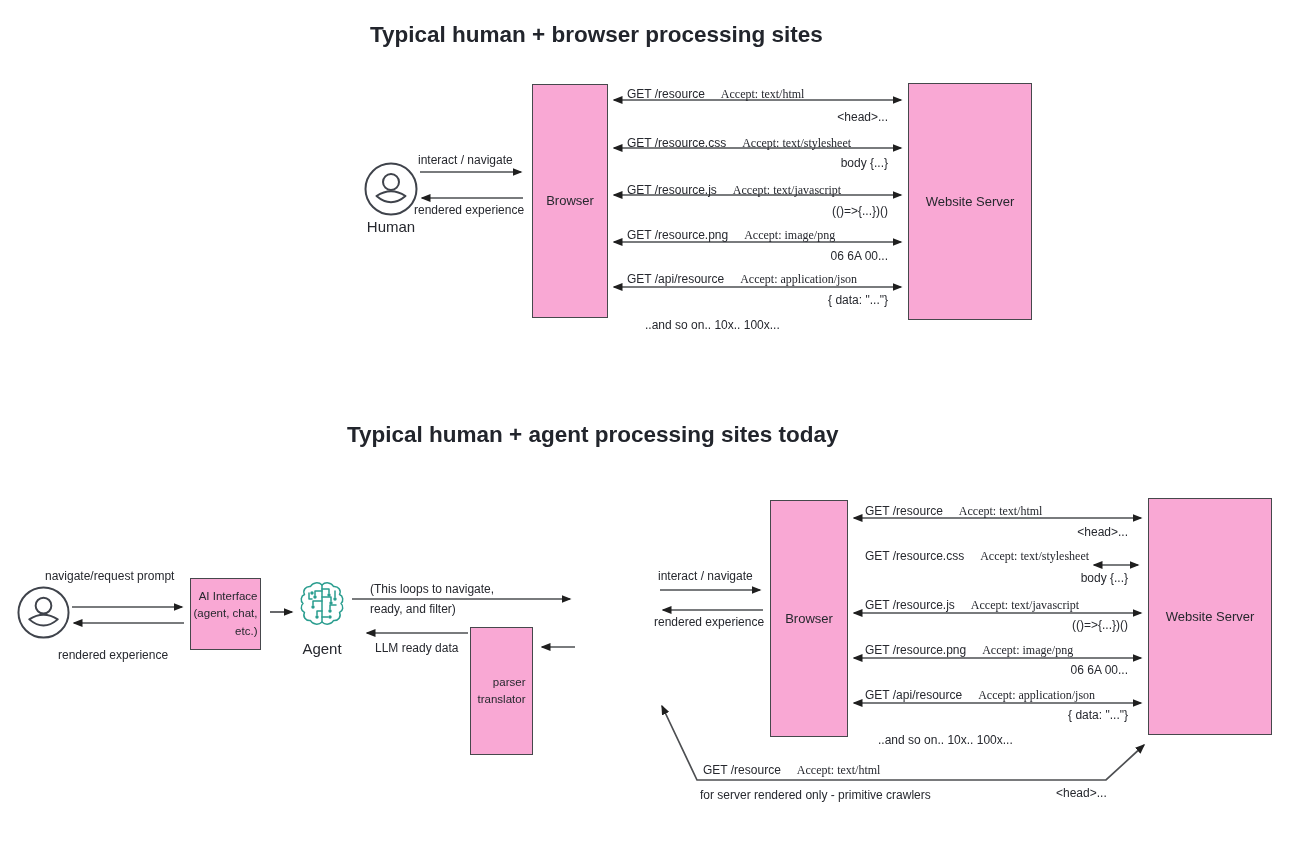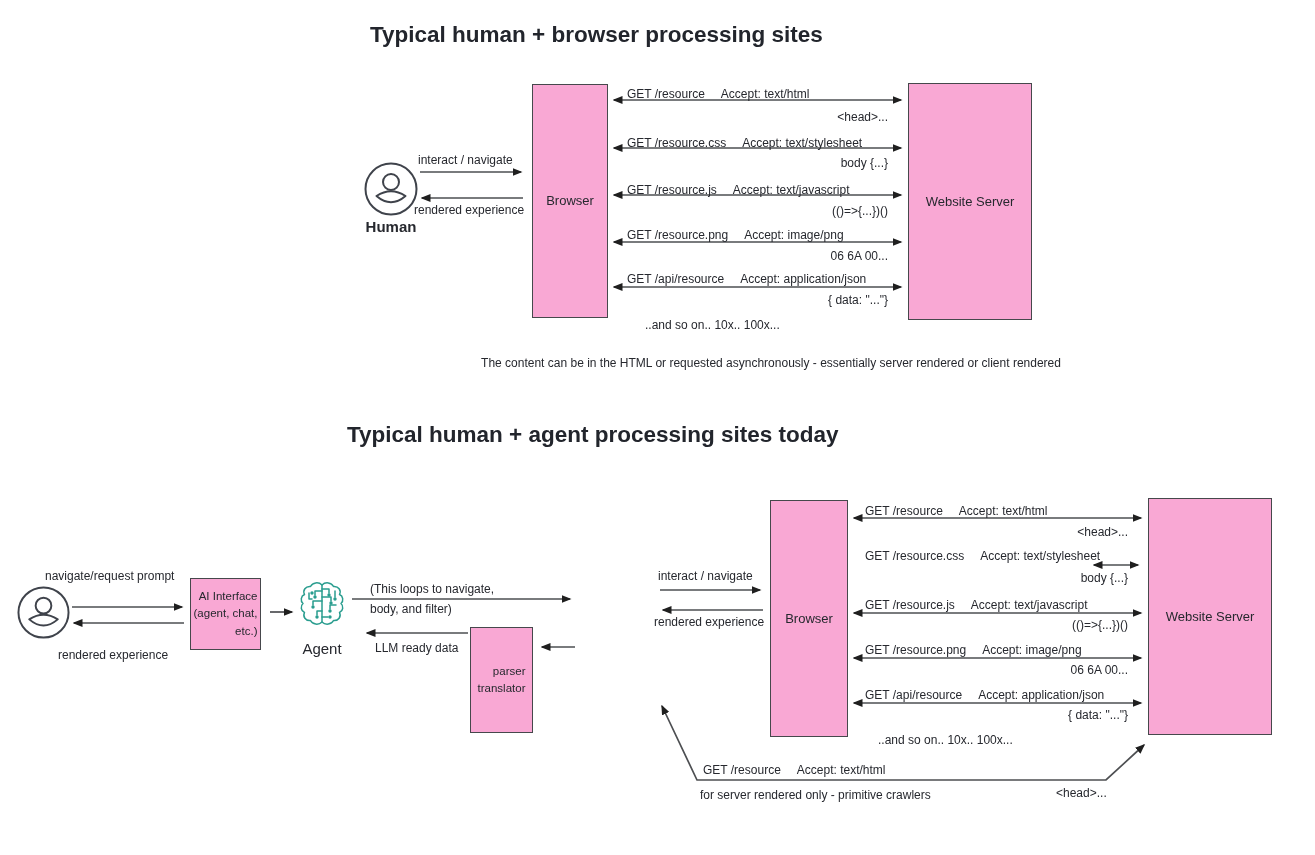--- a/index.html
+++ b/index.html
@@ -10,23 +10,23 @@
   svg.overlay { position:absolute; left:0; top:0; pointer-events:none; }
   .title { position:absolute; font-size:22.5px; font-weight:700; color:#22252c; white-space:nowrap; }
   .box {
     position:absolute; border:1.5px solid #46484c; background:#f9a8d4;
     display:flex; align-items:center; justify-content:center; text-align:right;
     font-size:13px; line-height:1.5; white-space:pre-line; box-sizing:border-box;
   }
   .box.small { font-size:11.5px; }
   .lbl { position:absolute; font-size:12px; white-space:nowrap; }
   .lbl.c { text-align:left; }
-  .big-lbl { position:absolute; font-size:15px; text-align:center; white-space:nowrap;font-weight:bold; }
+  .big-lbl { position:absolute; font-size:15px; text-align:center; white-space:nowrap; }
   .req { position:absolute; font-size:12px; white-space:nowrap; }
-  .req .acc { margin-left:16px; }
+  .req .acc { margin-left:16px;font-family:Liberation Serif, serif; }
   .resp { position:absolute; font-size:12px; white-space:nowrap; text-align:right; }
   .caption { position:absolute; font-size:12px; text-align:center; }
 </style>
 </head>
 <body>
 
 <div id="canvas">
 
   <svg class="overlay" width="1315" height="855" viewBox="0 0 1315 855">
     <defs>
@@ -106,21 +106,20 @@
   </div>
   <div class="resp" style="right:427px; top:249px;">06 6A 00...</div>
 
   <div class="req" style="left:627px; top:272px;">
     <span>GET /api/resource</span><span class="acc">Accept: application/json</span>
   </div>
   <div class="resp" style="right:427px; top:293px;">{ data: "..."}</div>
 
   <div class="lbl c" style="left:645px; top:318px; width:210px;">..and so on.. 10x.. 100x...</div>
 
-  <div class="caption" style="left:420px; top:356px; width:702px;">The content can be in the HTML or requested asynchronously - essentially server rendered or client rendered</div>
 
   <div class="title" style="left:347px; top:422px;">Typical human + agent processing sites today</div>
 
   <svg class="overlay" style="left:16px; top:585px;" width="55" height="55" viewBox="0 0 56 56">
     <g stroke="#3f434b" stroke-width="2" fill="none">
       <circle cx="28" cy="28" r="25.5"></circle>
       <circle cx="28" cy="21" r="8"></circle>
       <path d="M13.5 35 Q28 25.5 42.5 35 Q28 47.5 13.5 35 Z" stroke-linejoin="round"></path>
     </g>
   </svg>
@@ -155,24 +154,24 @@
         <circle cx="35" cy="19" r="1.7"></circle>
       <circle cx="31" cy="23" r="1.7"></circle>
         <circle cx="30" cy="31" r="1.7"></circle>
       <circle cx="30" cy="37" r="1.7"></circle>
         <circle cx="12" cy="13" r="1.7"></circle>
     </g>
   </svg>
   <div class="big-lbl" style="left:292px; top:640px; width:60px; font-weight:400;">Agent</div>
 
   <div class="lbl" style="left:370px; top:582px;">(This loops to navigate,</div>
-  <div class="lbl" style="left:370px; top:602px;">body, and filter)</div>
+  <div class="lbl" style="left:370px; top:602px;">ready, and filter)</div>
   <div class="lbl" style="left:375px; top:641px;">LLM ready data</div>
 
-  <div class="box small" style="left:470px; top:627px; width:63px; height:106px;">parser
+  <div class="box small" style="left:470px; top:627px; width:63px; height:128px;">parser
 translator</div>
 
   <div class="lbl c" style="left:658px; top:569px; width:108px;">interact / navigate</div>
   <div class="lbl c" style="left:654px; top:615px; width:116px;">rendered experience</div>
 
   <div class="box" style="left:770px; top:500px; width:78px; height:237px;">Browser</div>
   <div class="box" style="left:1148px; top:498px; width:124px; height:237px;">Website Server</div>
 
   <div class="req" style="left:865px; top:504px;">
     <span>GET /resource</span><span class="acc">Accept: text/html</span>

